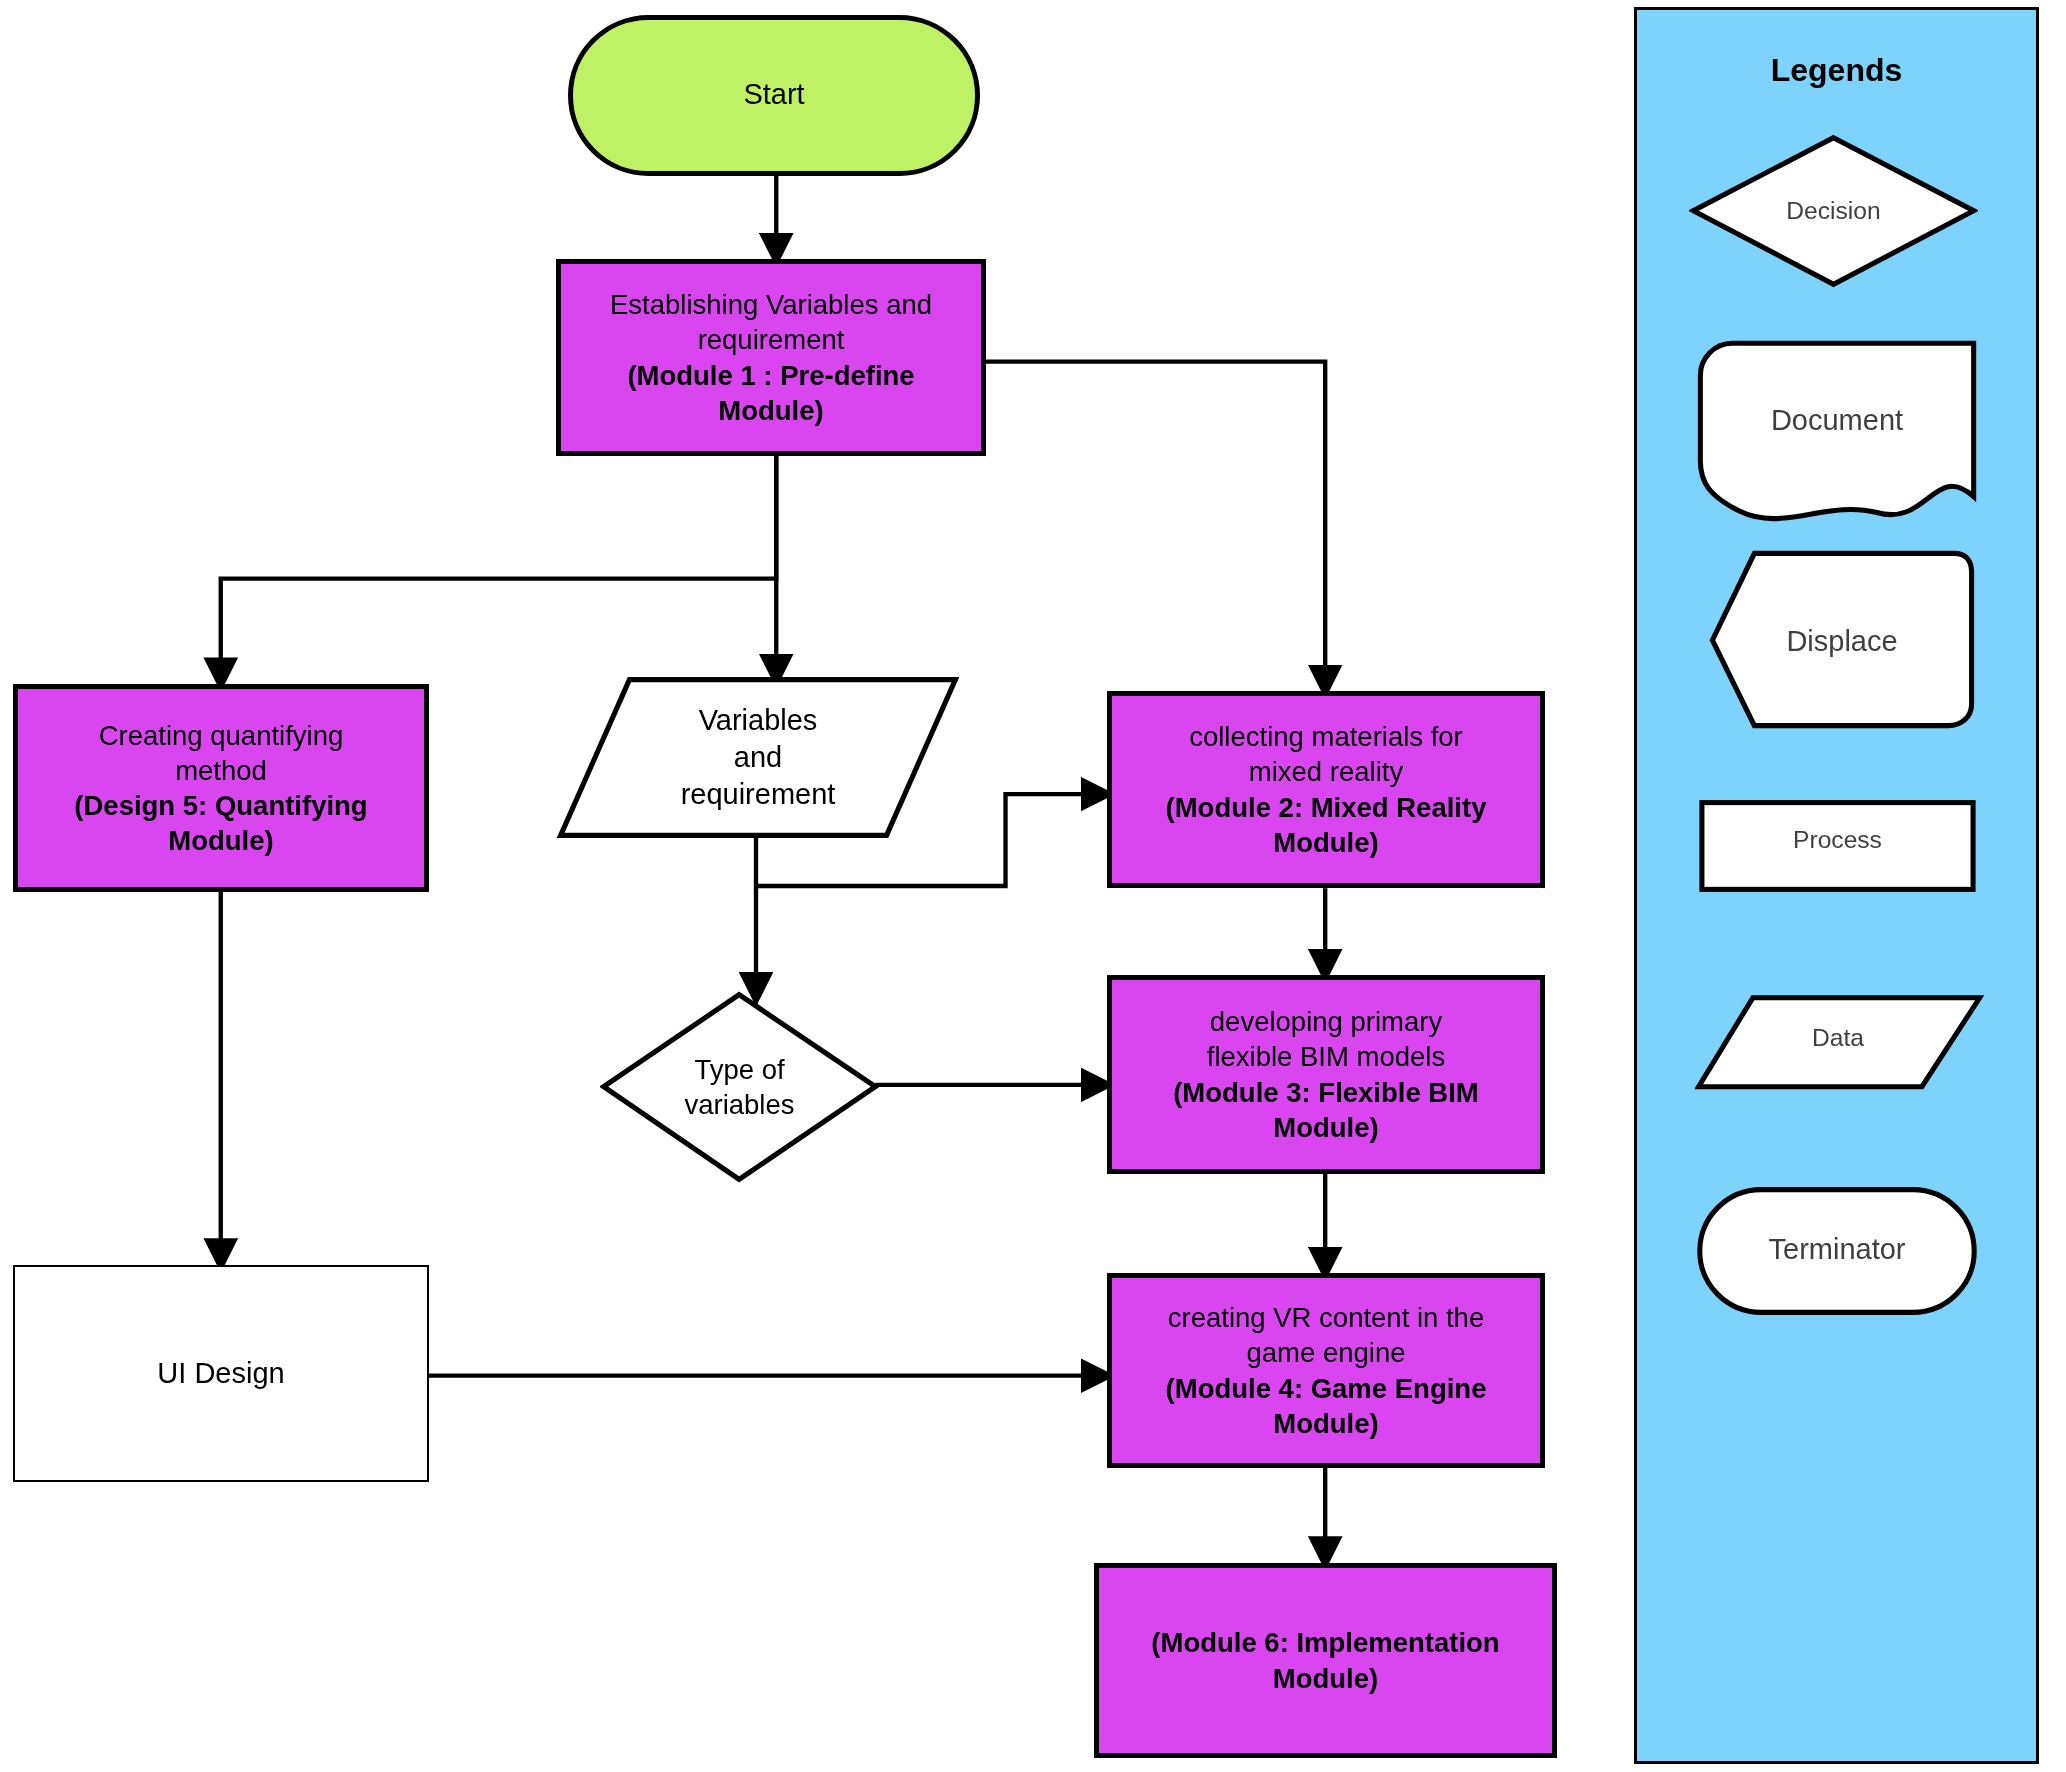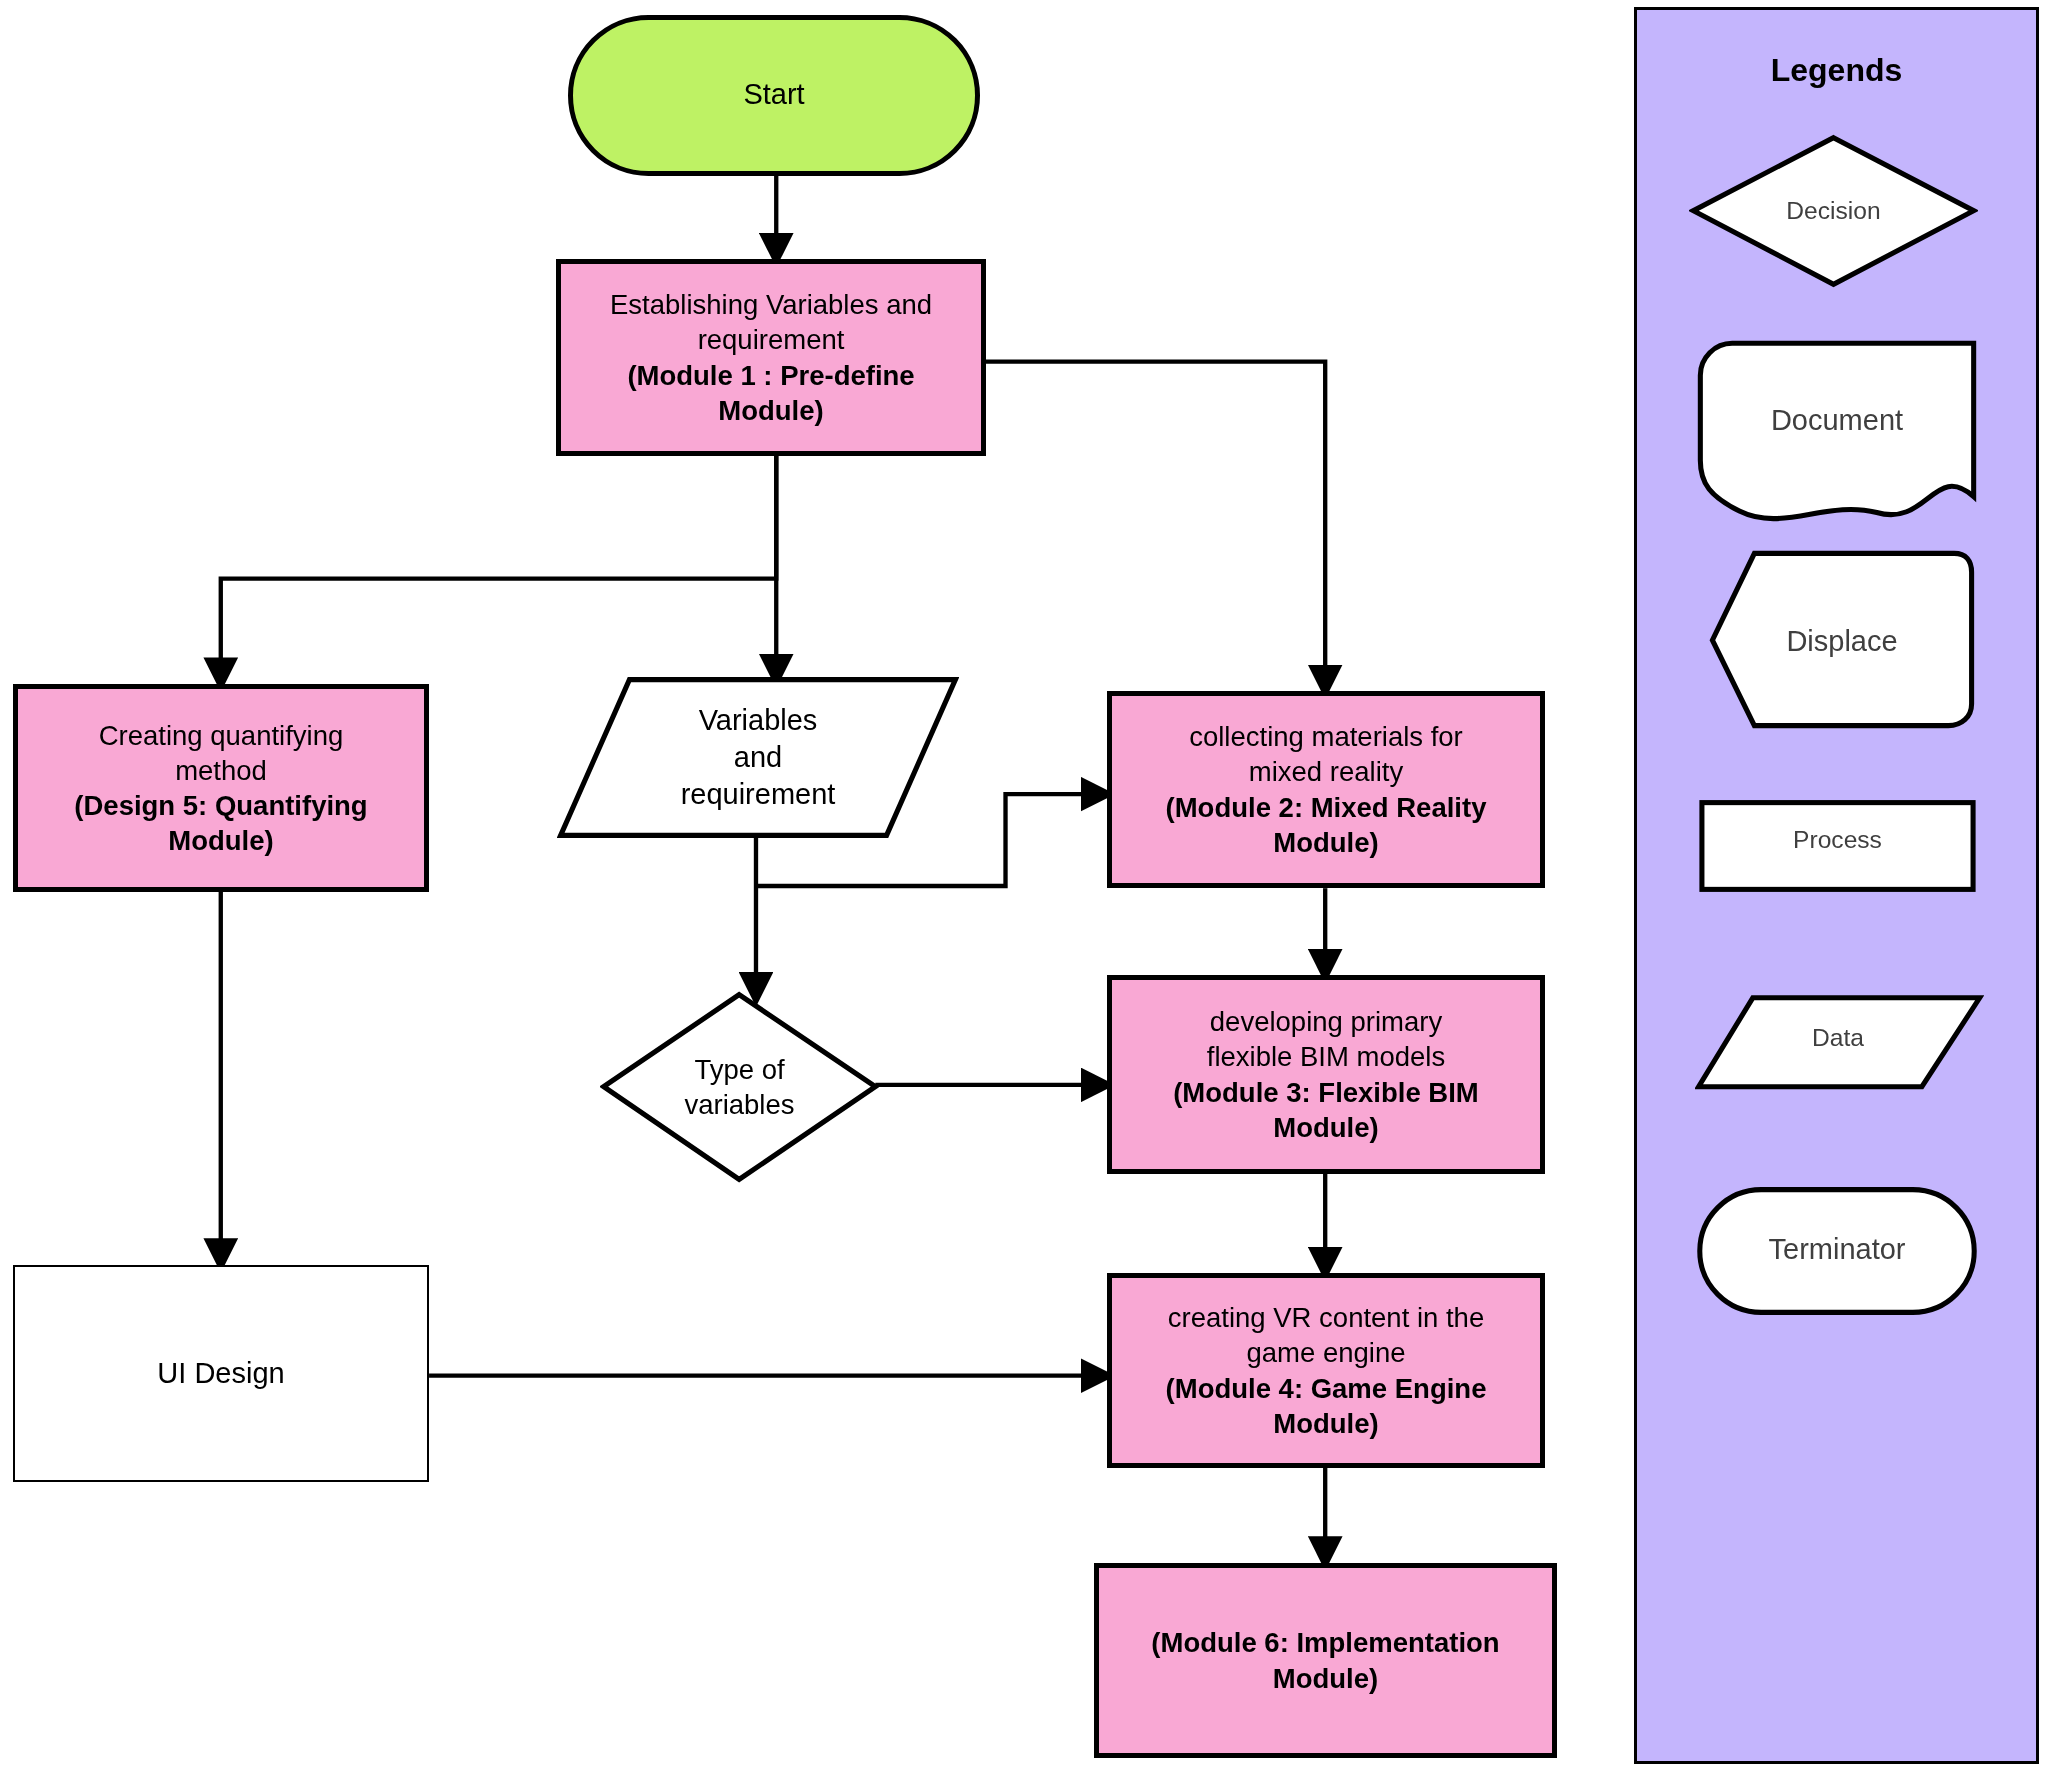--- a/index.html
+++ b/index.html
@@ -41,36 +41,36 @@
     display: block;
     white-space: pre-line;
     padding: 0 7.2px;
   }
   .node .txt.bold {
     font-weight: bold;
   }
   
   .proc-thick {
     border: 5.8px solid #000;
-    background: #f9a8d4;
+    background: #d946ef;
   }
   .proc-thin {
     border: 2.9px solid #000;
     background: #fff;
     text-align: right;
   }
   .terminator {
     border: 5px solid #000;
     border-radius: 116px;
     background: #bef264;
   }
   .legend-panel {
     position: absolute;
     border: 3.6px solid #000;
-    background: #c4b5fd;
+    background: #7dd3fc;
     box-sizing: border-box;
   }
   .legend-title {
     position: absolute;
     width: 100%;
     text-align: center;
     font-weight: bold;
     font-size: 32px;
     color: #000;
   }

